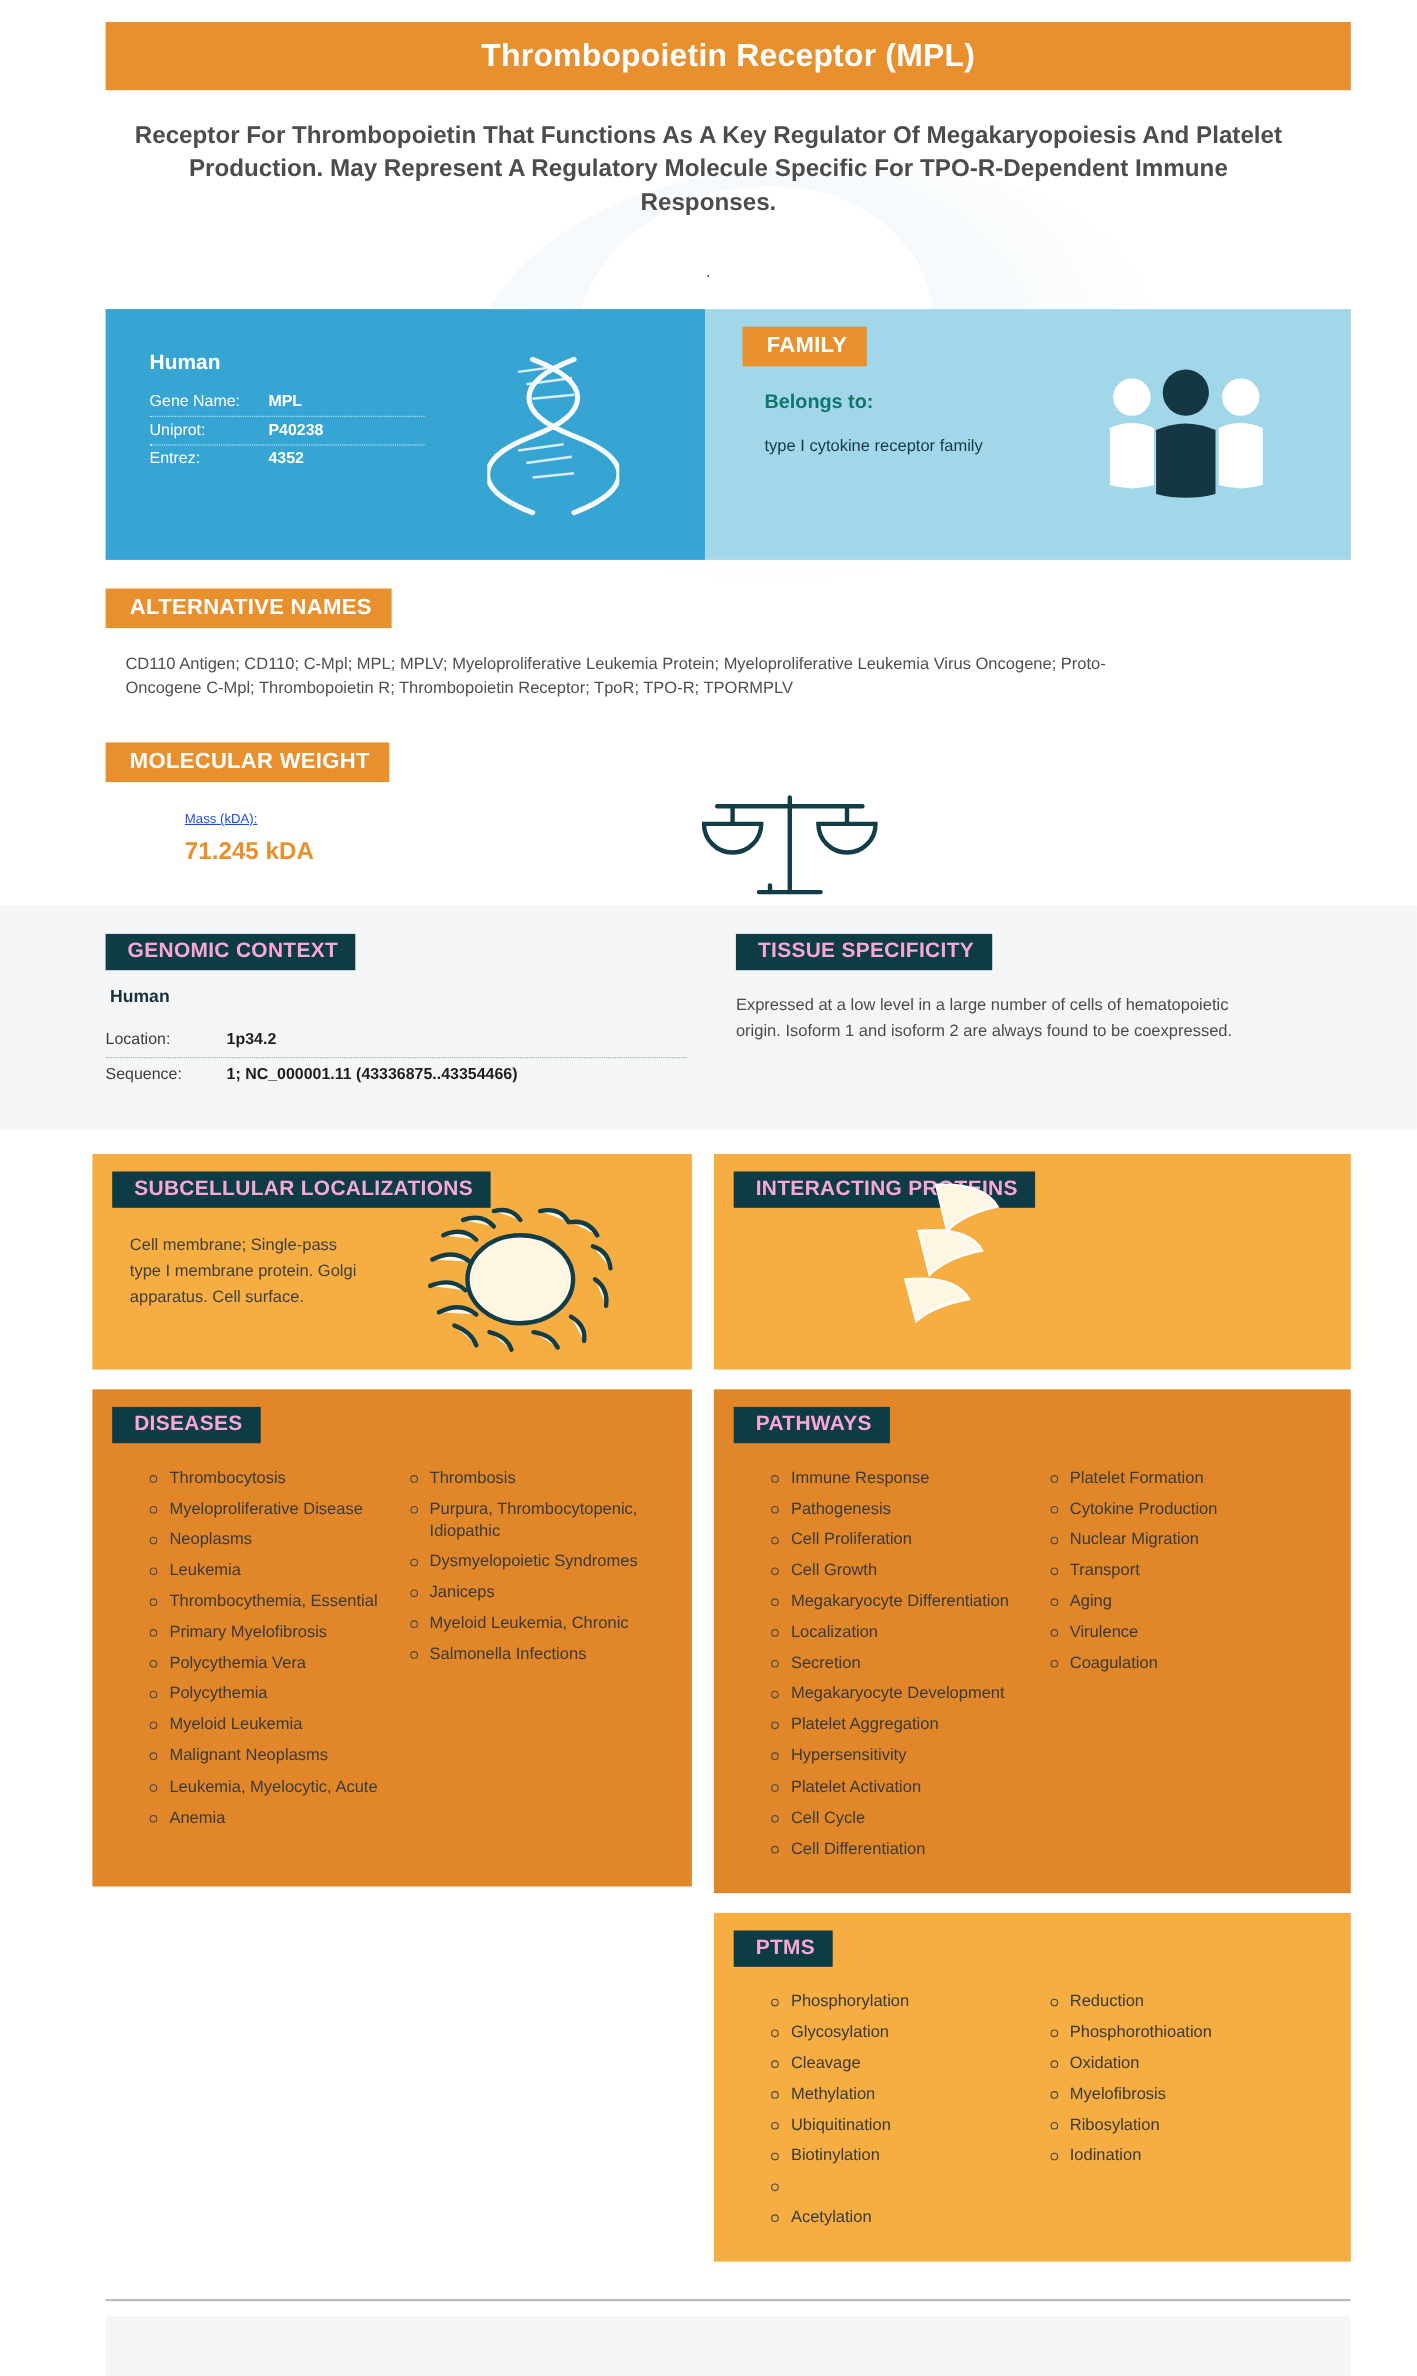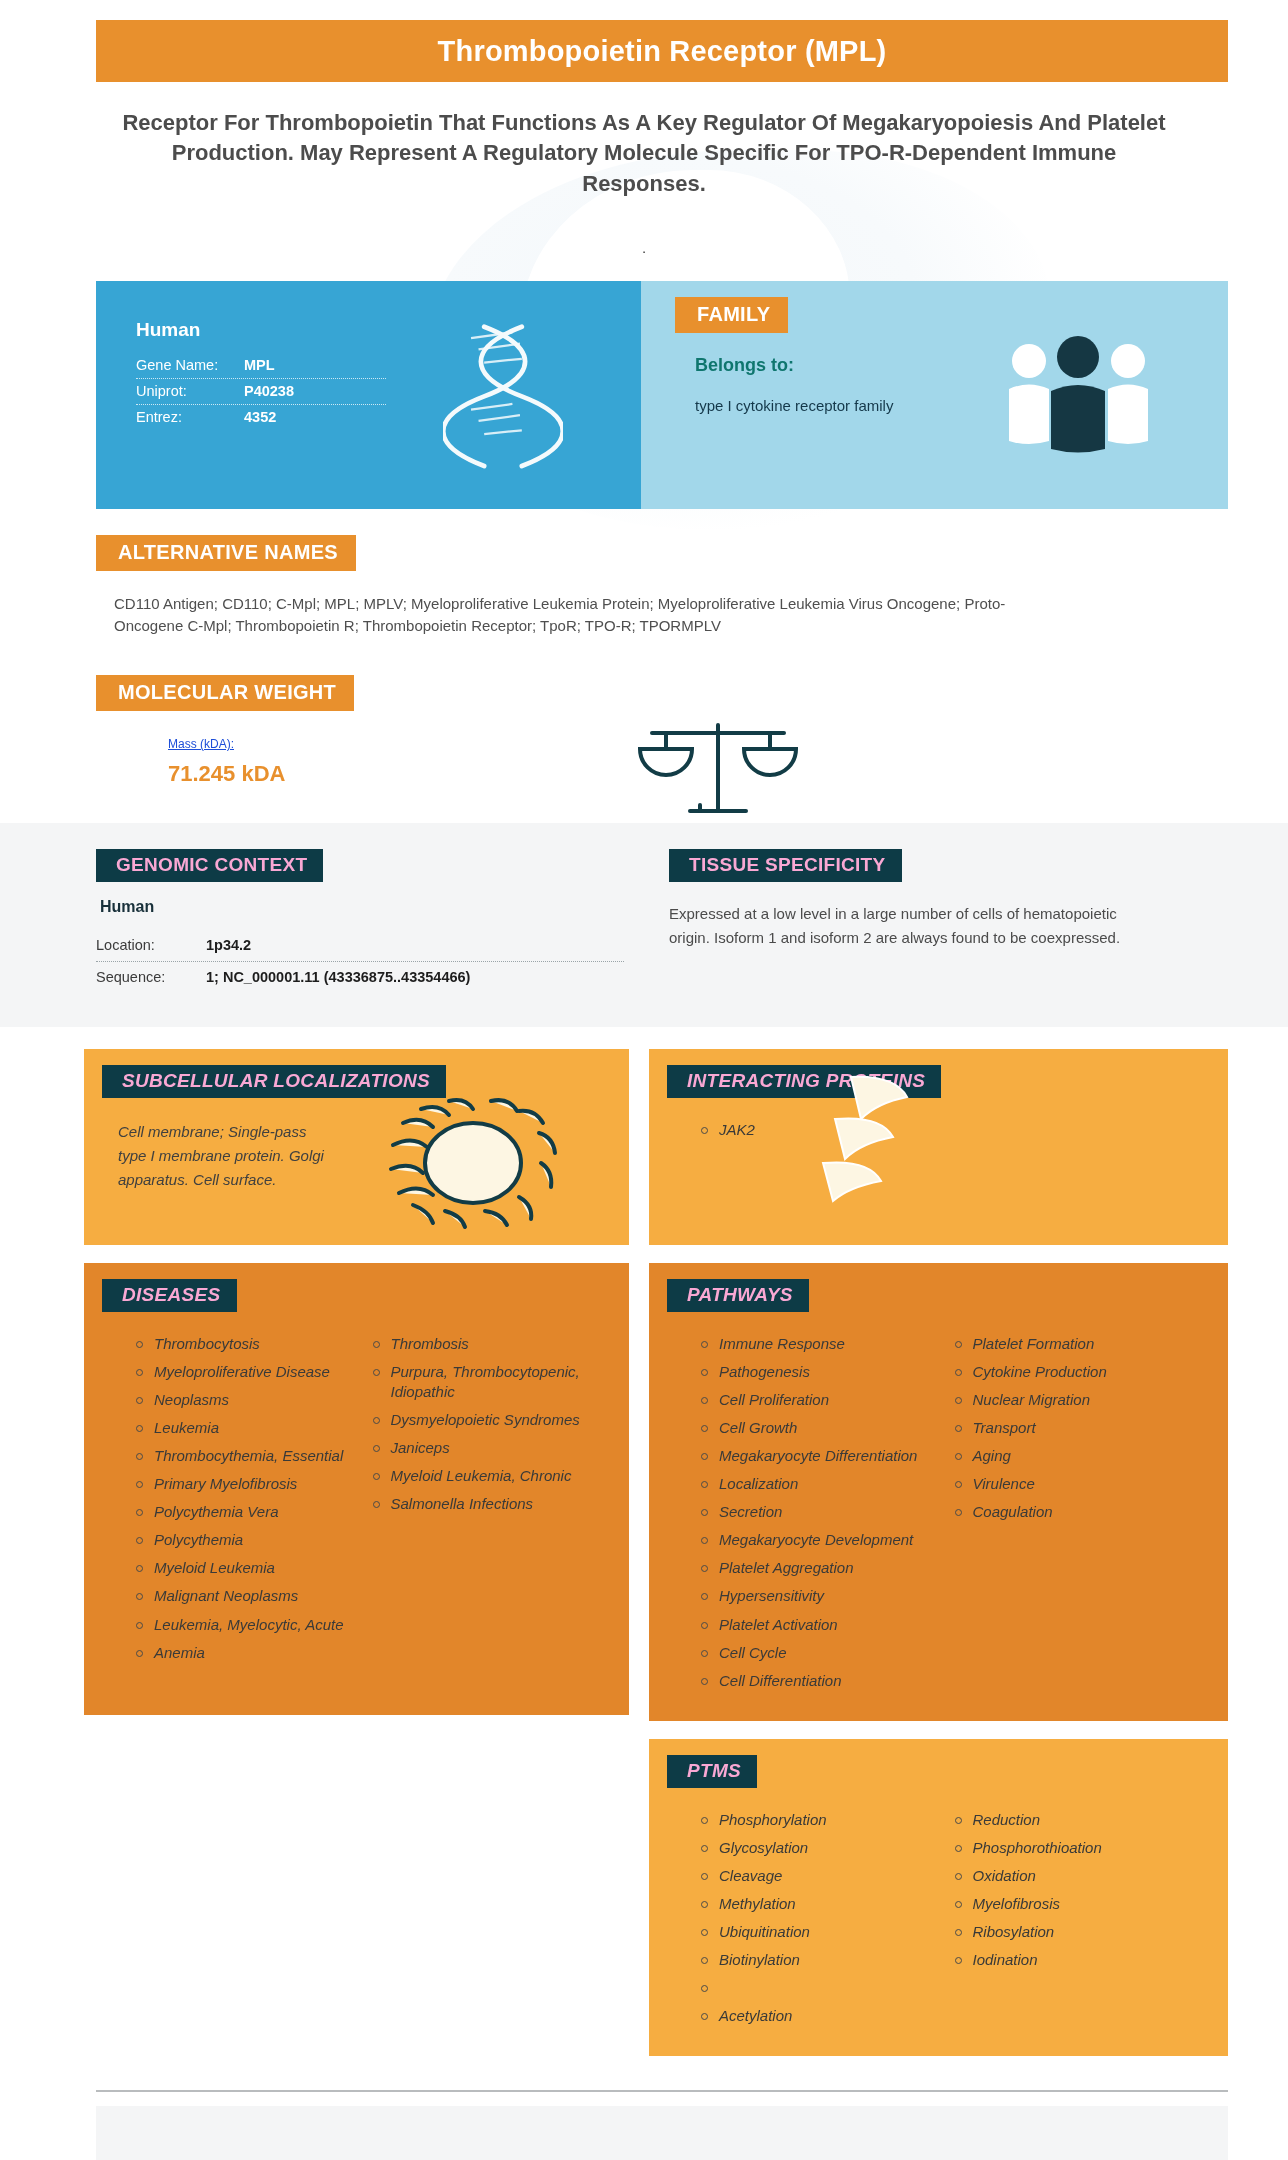--- a/index.html
+++ b/index.html
@@ -181,21 +181,21 @@
   .gc-row:last-child { border-bottom: none; }
   .gc-row .k { width: 110px; }
   .gc-row .v { font-weight: bold; color: #1d1d1d; }
   .ts-text { margin-top: 20px; color: #4b4b4b; font-size: 15px; line-height: 1.62; max-width: 470px; }
 
   
   .cols { display: flex; margin: 22px 60px 0 84px; gap: 20px; }
   .col-left { width: 545px; }
   .col-right { flex: 1; }
 
-  .card { position: relative; overflow: hidden; font-style: italic; }
+  .card { position: relative; overflow: hidden; }
   .card-amber { background: #f6ad41; }
   .card-orange { background: #e2862a; }
   .card-pad { padding: 16px 0 22px 0; }
   .card .tag-wrap { margin-left: 18px; }
 
   .sub-text {
     margin: 22px 0 0 34px;
     width: 210px;
     color: #40403f;
     font-size: 15px;
@@ -416,25 +416,20 @@
             </ul>
           </div>
         </div>
       </div>
 
       <div class="col-right">
 
         <div class="card card-amber card-pad" style="min-height:196px">
           <div class="tag-wrap">
             <span class="dark-tag">INTERACTING PROTEINS</span>
-          </div>
-          <div class="bullet-1col">
-            <ul class="bullets">
-              <li>JAK2</li>
-            </ul>
           </div>
           <svg class="helix-art" width="150" height="130" viewBox="0 0 150 130">
             <g fill="#fdf6e3" stroke="#ffffff" stroke-width="2">
               <path d="M34,4 q44,-2 56,20 q-30,6 -46,22 z"></path>
               <path d="M18,46 q46,-4 58,18 q-32,6 -48,22 z"></path>
               <path d="M6,90 q46,-4 58,18 q-32,6 -48,20 z"></path>
             </g>
           </svg>
         </div>
 

